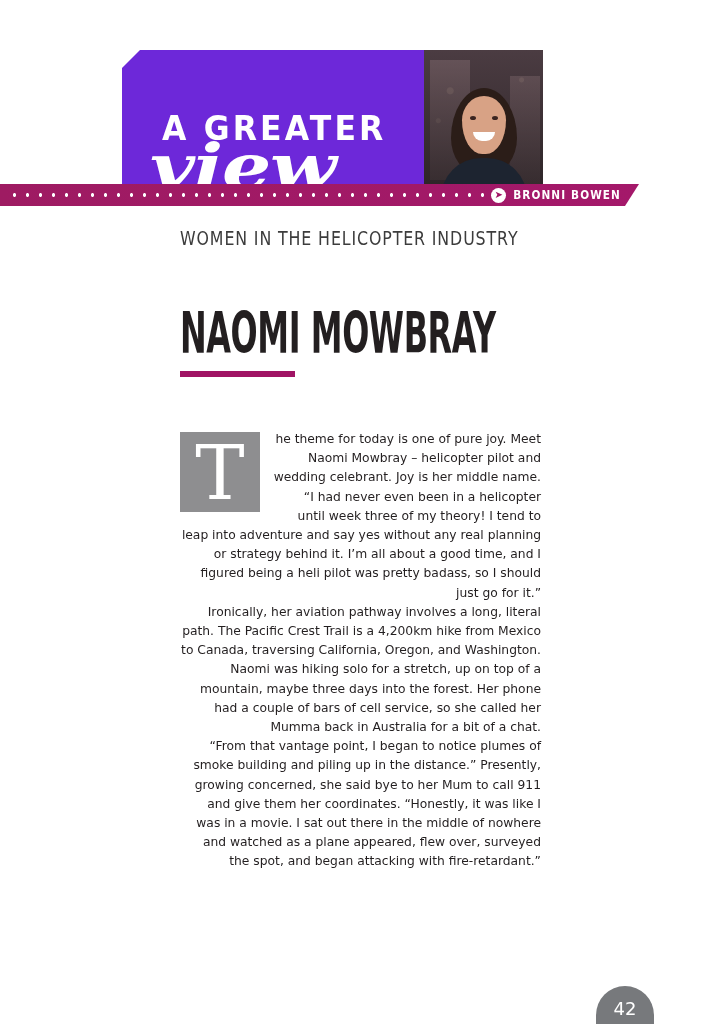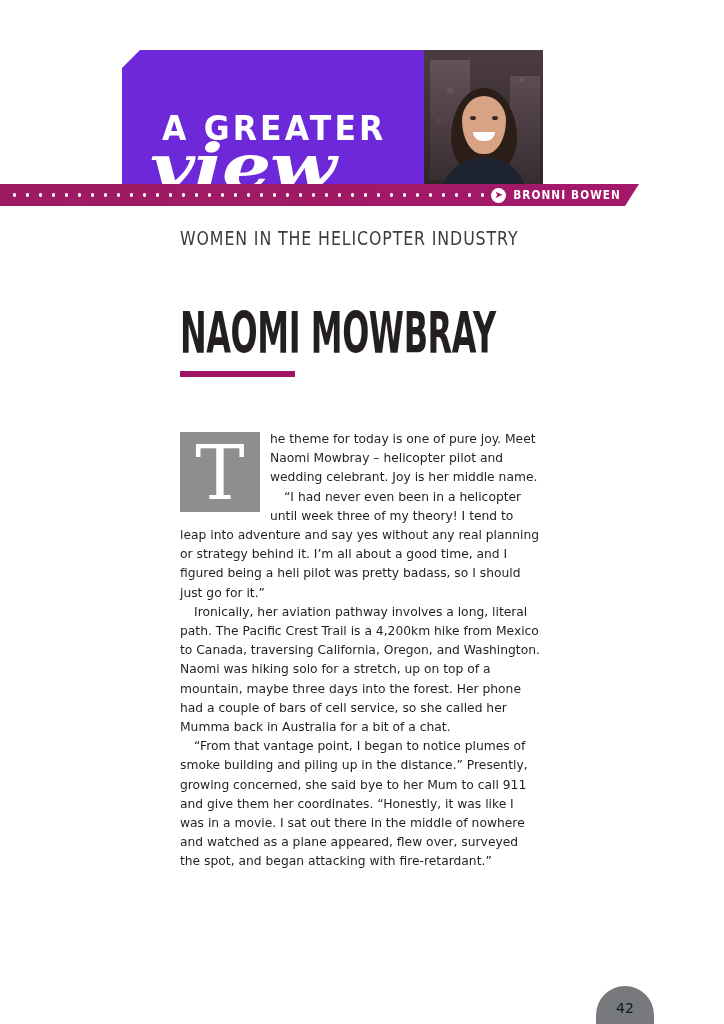--- a/index.html
+++ b/index.html
@@ -258,40 +258,41 @@
     background: #8e8e90;
     color: #ffffff;
     font-family: "DejaVu Serif", serif;
     font-size: 74px;
     font-weight: normal;
     line-height: 82px;
     text-align: center;
   }
   .article p {
     margin: 0;
+    text-align: right;
   }
   .article p.indent {
     text-indent: 14px;
   }
   .article p.lead {
     text-indent: 0;
   }
 
   
   .folio {
     position: absolute;
     right: 70px;
     bottom: 0;
     width: 58px;
     height: 38px;
     background: #77797c;
     border-radius: 29px 29px 0 0;
-    color: #0f172a;
-    font-family: "DejaVu Sans", sans-serif;
-    font-size: 14px;
+    color: #ffffff;
+    font-family: "DejaVu Sans", sans-serif;
+    font-size: 18px;
     display: flex;
     align-items: center;
     justify-content: center;
     padding-top: 6px;
     box-sizing: border-box;
   }
 </style>
 </head>
 <body>
 

